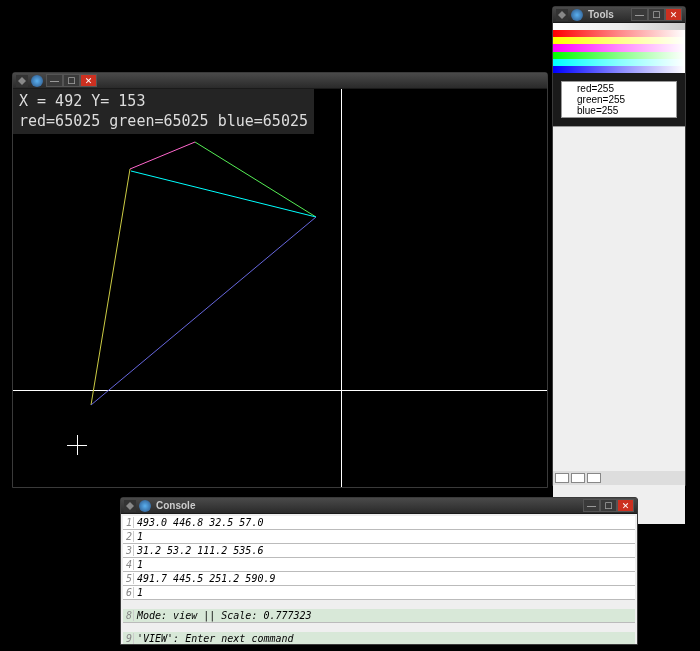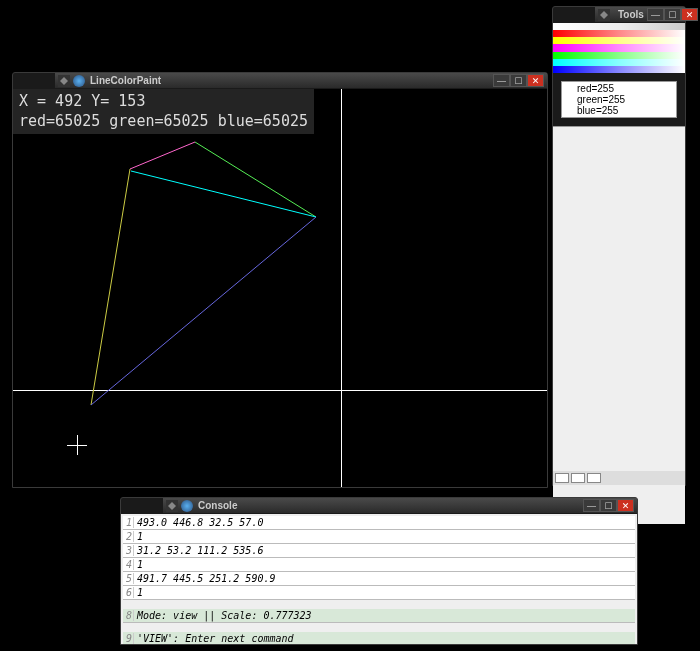--- a/index.html
+++ b/index.html
@@ -20,21 +20,20 @@
       border-radius: 3px 3px 0 0;
     }
     .titlebar {
       height: 16px;
       background: linear-gradient(#4a4a4a, #2a2a2a);
       border-bottom: 1px solid #1a1a1a;
       display: flex;
       align-items: center;
       padding: 0 3px;
       gap: 3px;
-      margin-left: 42px;
     }
     .titlebar-title {
       color: #ccc;
       font-size: 10px;
       font-weight: bold;
       flex: 1;
       padding-left: 2px;
     }
     .titlebar-icon {
       width: 12px; height: 12px;
@@ -165,21 +164,20 @@
 
 <div id="win-paint" class="window">
   <div class="titlebar">
     <span class="app-icon">
       <svg width="12" height="12">
           <rect width="12" height="12" fill="#333"></rect>
           <path d="M2 6 L6 2 L10 6 L6 10 Z" fill="#888"></path>
         </svg>
     </span>
     <span class="titlebar-icon globe"></span>
-    <span class="titlebar-title">LineColorPaint</span>
     <div class="titlecontrols">
       <div class="btn min">—</div>
       <div class="btn max">☐</div>
       <div class="btn close">✕</div>
     </div>
   </div>
   <div id="canvas-area">
     <div class="info-overlay">
       <div>X = 492 Y= 153</div>
       <div>red=65025 green=65025 blue=65025</div>

